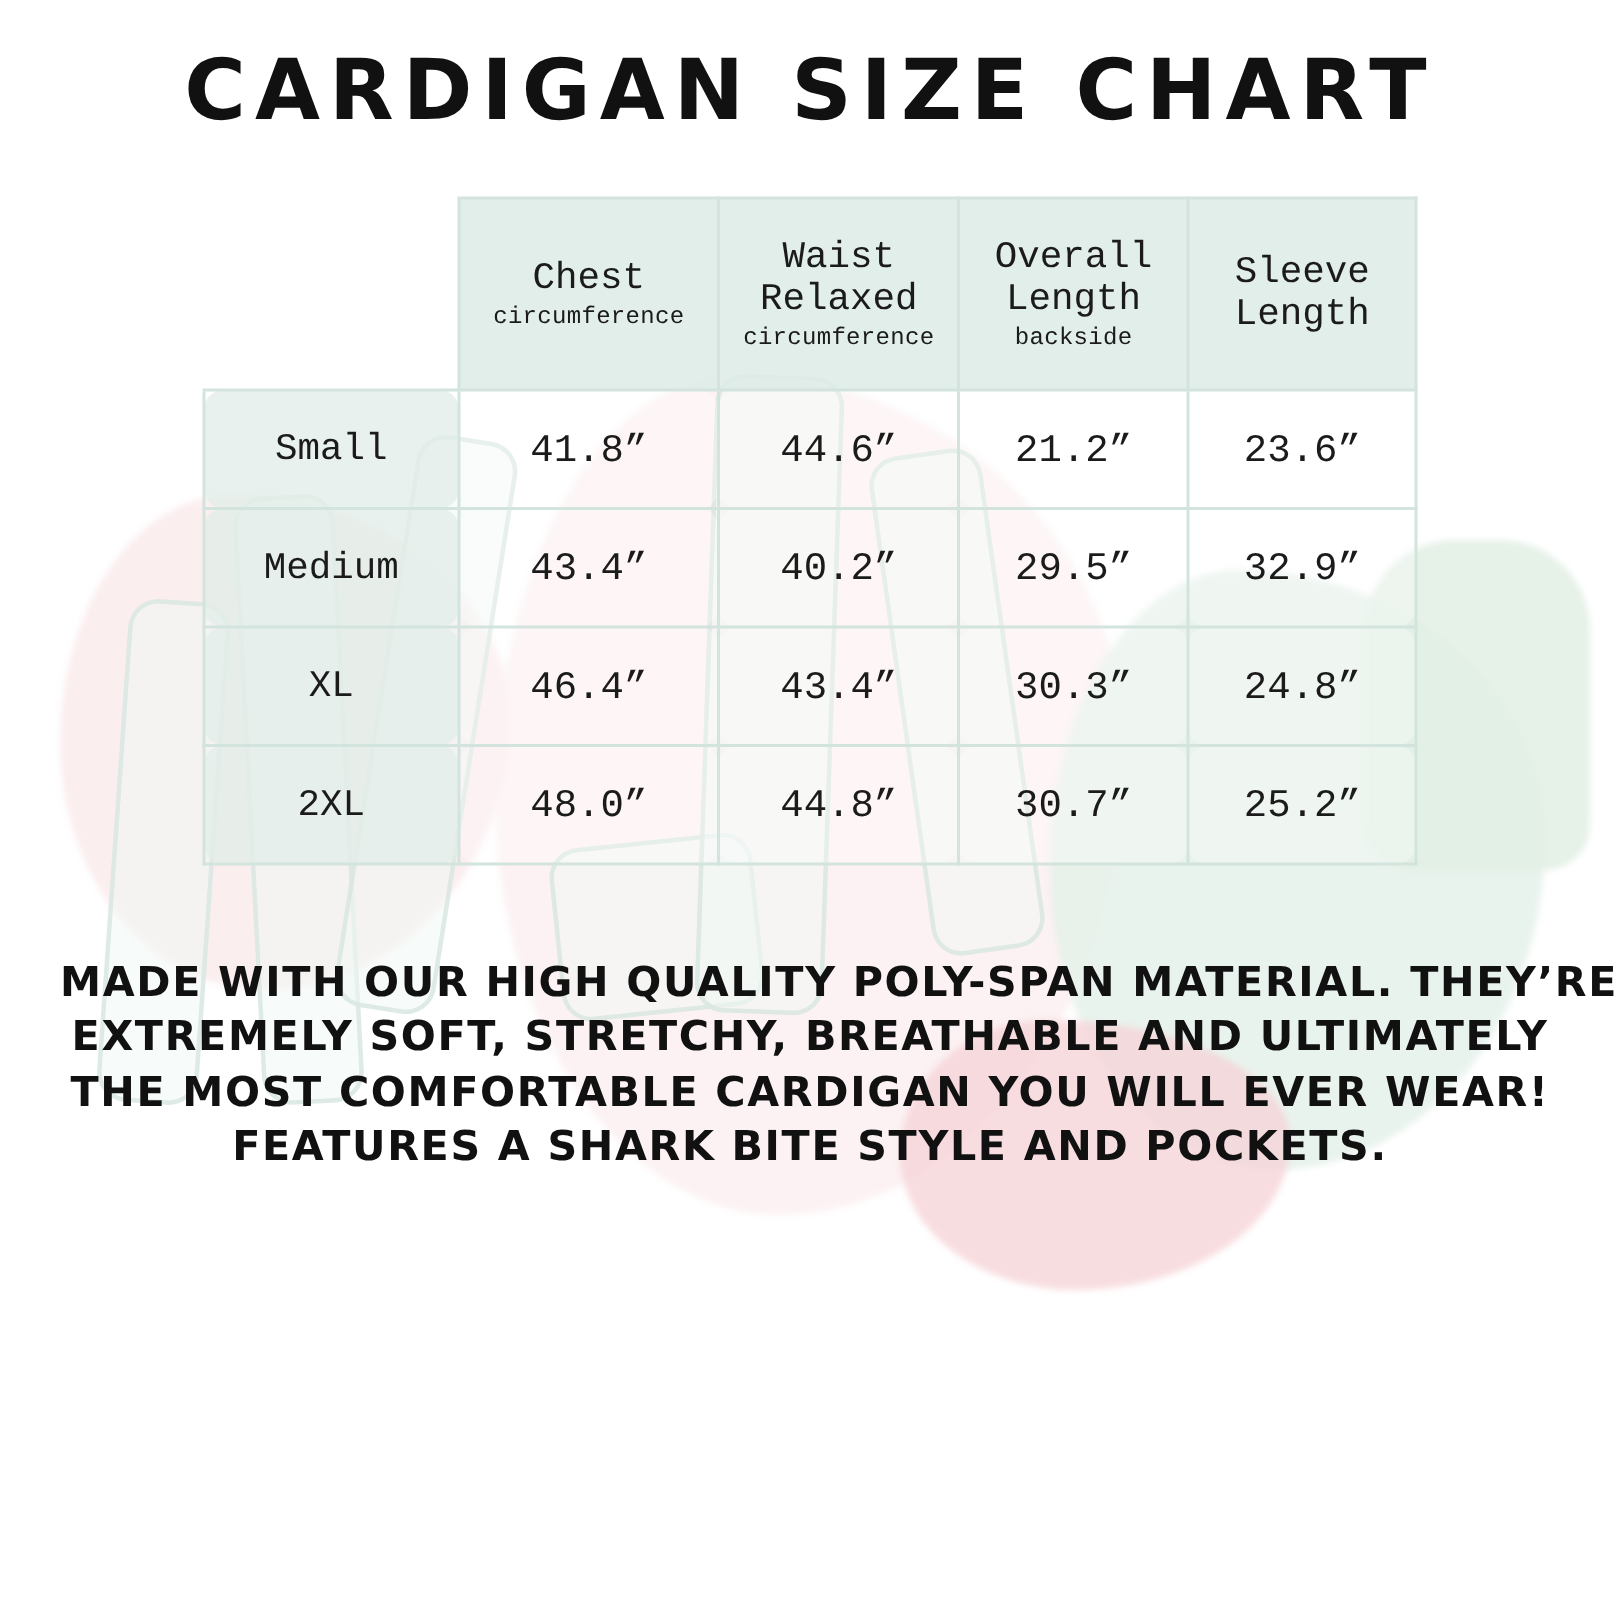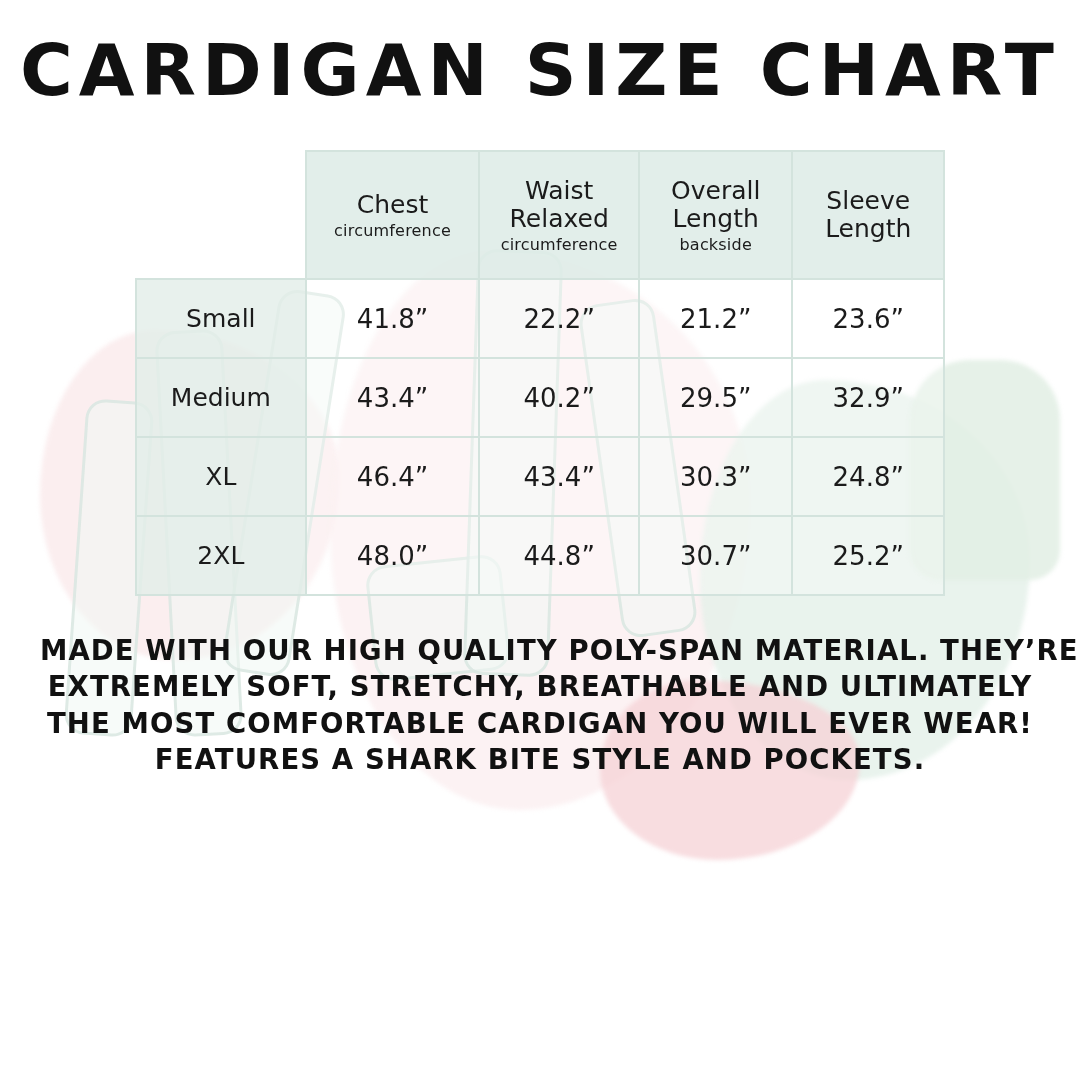--- a/index.html
+++ b/index.html
@@ -32,34 +32,35 @@
     border: 3px solid rgba(214,228,221,0.75);
     border-radius: 20px;
     background: rgba(240,247,244,0.55);
   }
 
   
   .title {
     position: relative;
     z-index: 3;
     text-align: center;
-    font-size: 72px;
+    font-size: 56px;
     letter-spacing: 6px;
     color: #111111;
     font-weight: 700;
     margin-top: 28px;
     font-family: "DejaVu Sans", sans-serif;
   }
 
   
   .table-wrap {
     position: relative;
     z-index: 3;
     margin: 38px auto 0 auto;
     width: 810px;
+    font-family: Liberation Mono, monospace;
   }
   table.size-chart {
     border-collapse: collapse;
     width: 100%;
     table-layout: fixed;
   }
   table.size-chart th,
   table.size-chart td {
     border: 2px solid #d3e3dd;
     text-align: center;
@@ -82,36 +83,37 @@
   }
   thead th.corner {
     background: transparent;
     border-top-color: transparent;
     border-left-color: transparent;
   }
   tbody td {
     height: 75px;
     font-size: 26px;
     background: rgba(255,255,255,0.28);
+    border-radius: 13px;
   }
   tbody td.rowlabel {
     background: rgba(226,238,233,0.8);
     font-size: 25px;
   }
   col.c0 { width: 168px; }
   col.c1 { width: 172px; }
   col.c2 { width: 158px; }
   col.c3 { width: 152px; }
   col.c4 { width: 150px; }
 
   
   .note {
     position: relative;
     z-index: 3;
-    margin: 36px auto 0 auto;
+    margin: 60px auto 0 auto;
     width: 1000px;
     text-align: center;
     font-size: 27.5px;
     line-height: 1.32;
     letter-spacing: 1.1px;
     color: #111111;
     font-weight: 600;
   }
   .note div { white-space: nowrap; }
 </style>
@@ -163,21 +165,21 @@
         <th>
           <span>Sleeve</span><br>
           <span>Length</span>
         </th>
       </tr>
     </thead>
     <tbody>
       <tr>
         <td class="rowlabel">Small</td>
         <td>41.8”</td>
-        <td>22.2”</td>
+        <td>44.6”</td>
         <td>21.2”</td>
         <td>23.6”</td>
       </tr>
       <tr>
         <td class="rowlabel">Medium</td>
         <td>43.4”</td>
         <td>40.2”</td>
         <td>29.5”</td>
         <td>32.9”</td>
       </tr>

